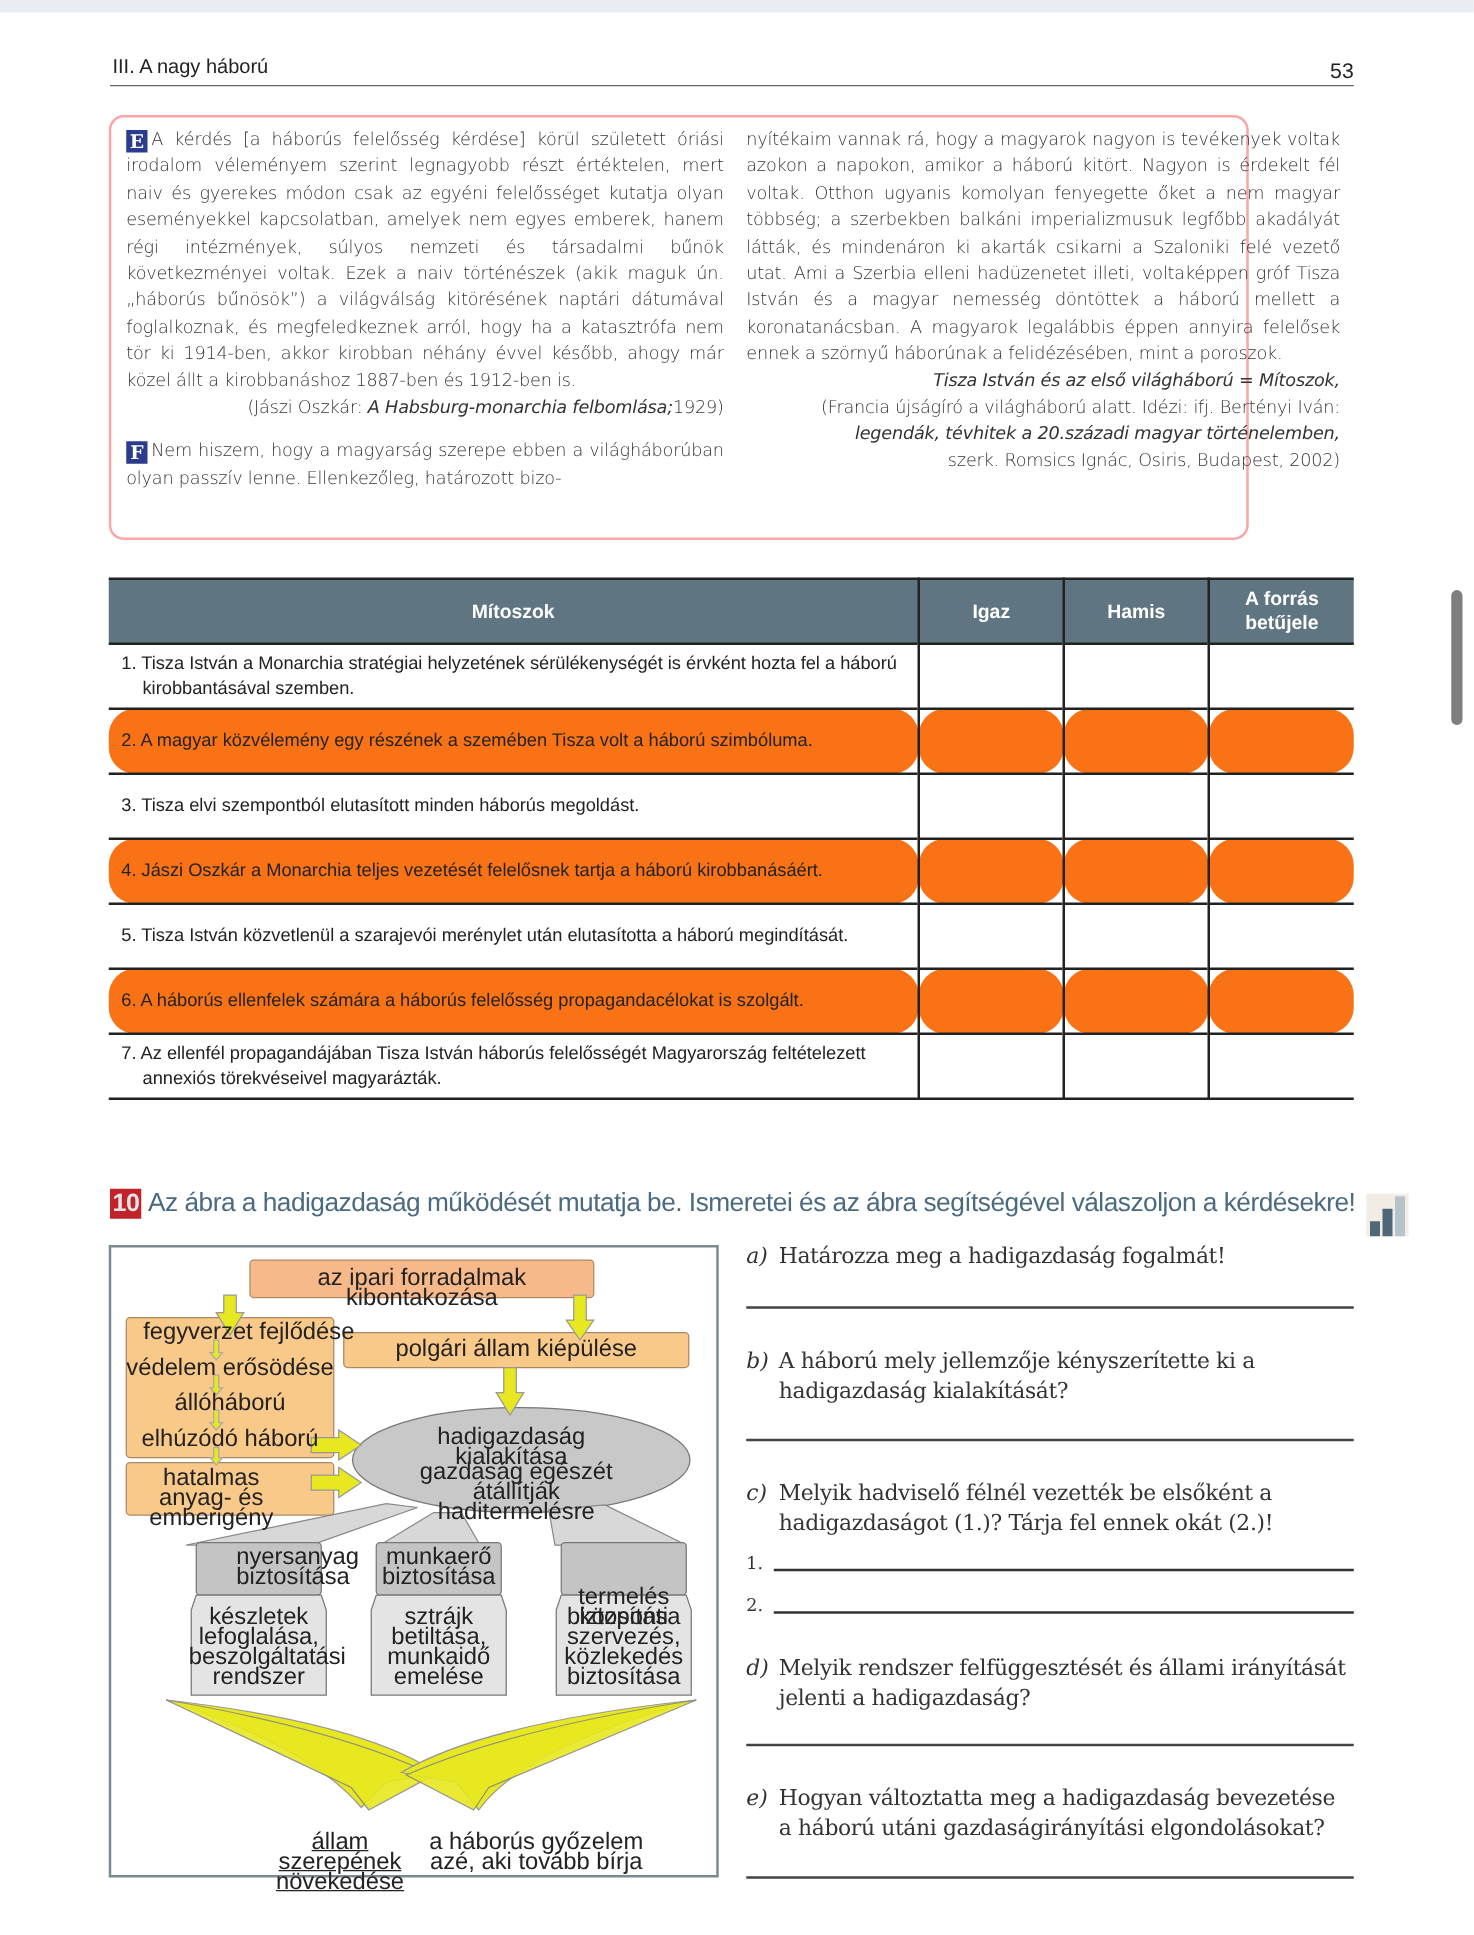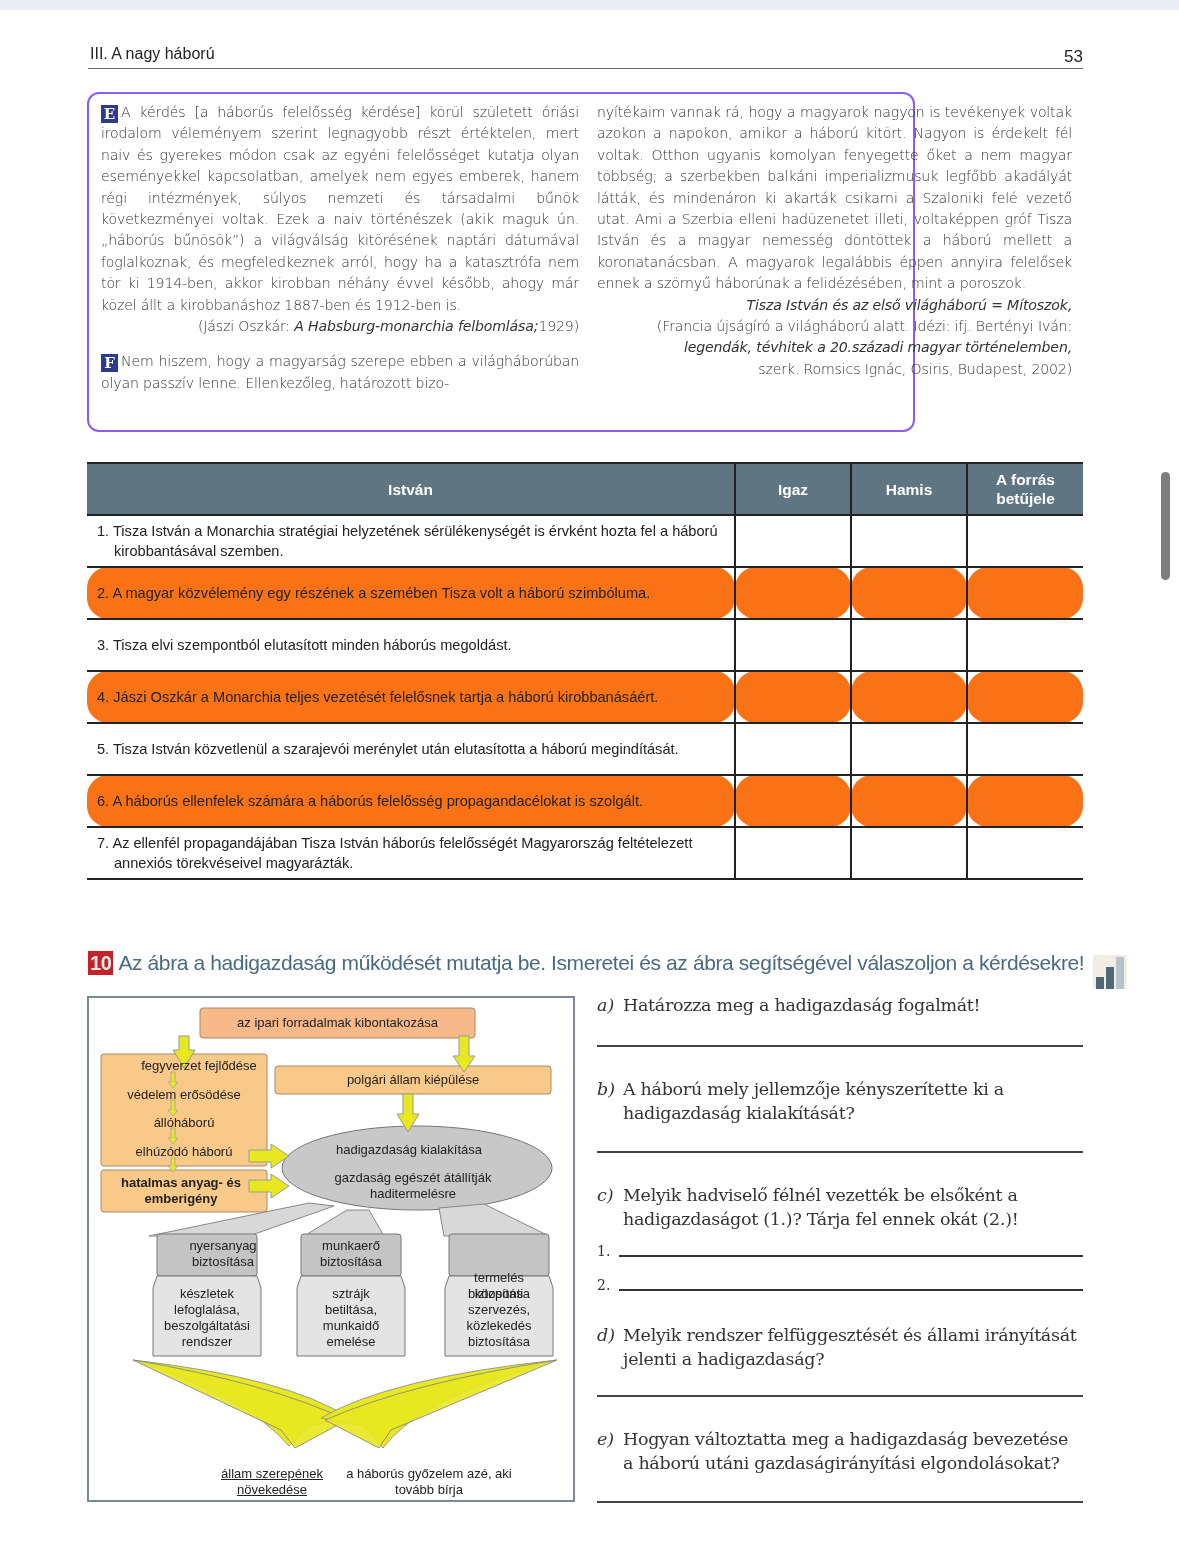--- a/index.html
+++ b/index.html
@@ -5,21 +5,21 @@
   * { box-sizing: border-box; margin: 0; padding: 0; }
   html, body { width: 1179px; height: 1548px; background: #ffffff; overflow: hidden; }
   body { position: relative; font-family: "DejaVu Sans", sans-serif; color: #222; }
 
   .topbar { position: absolute; left: 0; top: 0; width: 1179px; height: 10px; background: #e9ecf3; }
 
   .running-head { position: absolute; left: 88px; top: 43px; width: 995px; height: 26px; border-bottom: 1px solid #666; font-family: "Liberation Sans", sans-serif; font-size: 16px; color: #222; }
   .running-head .title { position: absolute; left: 2px; top: 2px; }
   .running-head .page { position: absolute; right: 0; top: 4px; font-size: 17px; }
 
-  .sources-box { position: absolute; left: 87px; top: 92px; width: 828px; height: 340px; border: 2px solid #8b5cf6; border-radius: 12px; background: #fff; }
+  .sources-box { position: absolute; left: 87px; top: 92px; width: 912px; height: 340px; border: 2px solid #fca5a5; border-radius: 12px; background: #fff; }
   .col { position: absolute; top: 8px; font-family: "DejaVu Sans", sans-serif; font-size: 14.1px; line-height: 21.4px; color: #333; text-align: justify; font-weight: 300; letter-spacing: -0.15px; }
   .col.left { left: 12px; width: 478px; }
   .col.right { left: 508px; width: 475px; }
   .badge { display: inline-block; width: 17px; height: 18px; background: #2b3c8f; color: #fff; font-family: "DejaVu Serif", serif; font-weight: bold; font-size: 15px; line-height: 18px; text-align: center; margin-right: 3px; vertical-align: -2px; }
   .cite { display: block; text-align: right; }
   .cite i { font-style: italic; }
   .gap { display: block; height: 14px; }
 
   table.stmt { position: absolute; left: 87px; top: 462px; width: 996px; border-collapse: collapse; font-family: "Liberation Sans", sans-serif; }
   table.stmt th { background: #5f7682; color: #fff; font-weight: bold; font-size: 15.5px; height: 52px; border-right: 2px solid #222; border-top: 2px solid #222; line-height: 19px; }
@@ -30,21 +30,21 @@
   table.stmt tr.alt td { background: #f97316; border-radius: 21px; }
   td.stmt-text { padding: 0 10px 0 10px; }
   .indent { padding-left: 17px; text-indent: -17px; }
 
   .task-header { position: absolute; left: 88px; top: 951px; width: 1000px; height: 30px; font-family: "Liberation Sans", sans-serif; font-size: 21px; color: #4a6a80; letter-spacing: -0.4px; }
   .task-num { display: inline-block; background: #c2232b; color: #e5e5e5; font-weight: bold; font-size: 20px; padding: 0 2px; line-height: 24px; margin-right: 5px; }
   .stats-icon { position: absolute; left: 1093px; top: 953px; width: 34px; height: 38px; }
 
   .diagram { position: absolute; left: 87px; top: 996px; width: 488px; height: 506px; border: 2px solid #7b8a92; background: #fff; }
   .diagram svg { position: absolute; left: 0; top: 0; }
-  .dlabel { position: absolute; font-family: "Liberation Sans", sans-serif; font-size: 13px; color: #222; text-align: center; line-height: 16px; }
+  .dlabel { position: absolute; font-family: "Liberation Sans", sans-serif; font-size: 19px; color: #222; text-align: center; line-height: 16px; }
 
   .questions { position: absolute; left: 597px; top: 993px; width: 486px; font-family: "DejaVu Serif", serif; font-size: 17.5px; color: #333; line-height: 24px; }
   .q { position: absolute; left: 0; width: 486px; }
   .q .letter { position: absolute; left: 0; font-style: italic; }
   .q .qtext { margin-left: 26px; display: block; letter-spacing: -0.3px; }
   .answer-line { position: absolute; left: 0; width: 486px; border-bottom: 2px solid #444; height: 2px; }
   .numbered-line { position: absolute; left: 0; width: 486px; font-size: 14px; }
   .numbered-line .n { position: absolute; left: 0; top: -10px; }
   .numbered-line .ln { position: absolute; left: 22px; right: 0; top: 6px; border-bottom: 2px solid #333; }
 
@@ -82,21 +82,21 @@
 
 <table class="stmt">
   <colgroup>
     <col style="width:648px">
       <col style="width:116px">
       <col style="width:116px">
       <col style="width:116px">
   </colgroup>
   <thead>
     <tr>
-      <th>István</th>
+      <th>Mítoszok</th>
       <th>Igaz</th>
       <th>Hamis</th>
       <th>A forrás betűjele</th>
     </tr>
   </thead>
   <tbody>
     <tr>
       <td class="stmt-text">
           <div class="indent"><span>1.</span> <span>Tisza István a Monarchia stratégiai helyzetének sérülékenységét is érvként hozta fel a háború kirobbantásával szemben.</span></div>
         </td>
@@ -211,21 +211,21 @@
     <path d="M44,362 Q180,385 258,422 L206,450 L192,432 Z" fill="#e8e820" stroke="#888" opacity="0.9"></path>
     <path d="M468,362 Q300,380 232,420 L276,428 L294,450 Q330,400 468,362 Z" fill="#e8e820" stroke="#999"></path>
     <path d="M468,362 Q320,385 236,422 L290,450 L302,432 Z" fill="#e8e820" stroke="#888" opacity="0.9"></path>
   </svg>
 
   <div class="dlabel" style="left:111px; top:17px; width:275px;">az ipari forradalmak kibontakozása</div>
   <div class="dlabel" style="left:12px; top:60px; width:196px;">fegyverzet fejlődése</div>
   <div class="dlabel" style="left:12px; top:89px; width:166px;">védelem erősödése</div>
   <div class="dlabel" style="left:12px; top:117px; width:166px;">állóháború</div>
   <div class="dlabel" style="left:12px; top:146px; width:166px;">elhúzódó háború</div>
-  <div class="dlabel" style="left:22px; top:177px; width:140px;font-weight:bold;">hatalmas anyag- és emberigény</div>
+  <div class="dlabel" style="left:10px; top:177px; width:140px;">hatalmas anyag- és emberigény</div>
   <div class="dlabel" style="left:186px; top:74px; width:276px;">polgári állam kiépülése</div>
   <div class="dlabel" style="left:220px; top:144px; width:200px;">hadigazdaság kialakítása</div>
   <div class="dlabel" style="left:240px; top:172px; width:168px;">gazdaság egészét átállítják haditermelésre</div>
 
   <div class="dlabel" style="left:68px; top:240px; width:100px;padding-left:32px;">nyersanyag biztosítása</div>
   <div class="dlabel" style="left:62px; top:288px; width:112px;">készletek lefoglalása, beszolgáltatási rendszer</div>
   <div class="dlabel" style="left:212px; top:240px; width:100px;">munkaerő biztosítása</div>
   <div class="dlabel" style="left:216px; top:288px; width:92px;">sztrájk betiltása, munkaidő emelése</div>
   <div class="dlabel" style="left:360px; top:240px; width:100px;margin-top:32px;">termelés biztosítása</div>
   <div class="dlabel" style="left:360px; top:288px; width:100px;">központi szervezés, közlekedés biztosítása</div>

